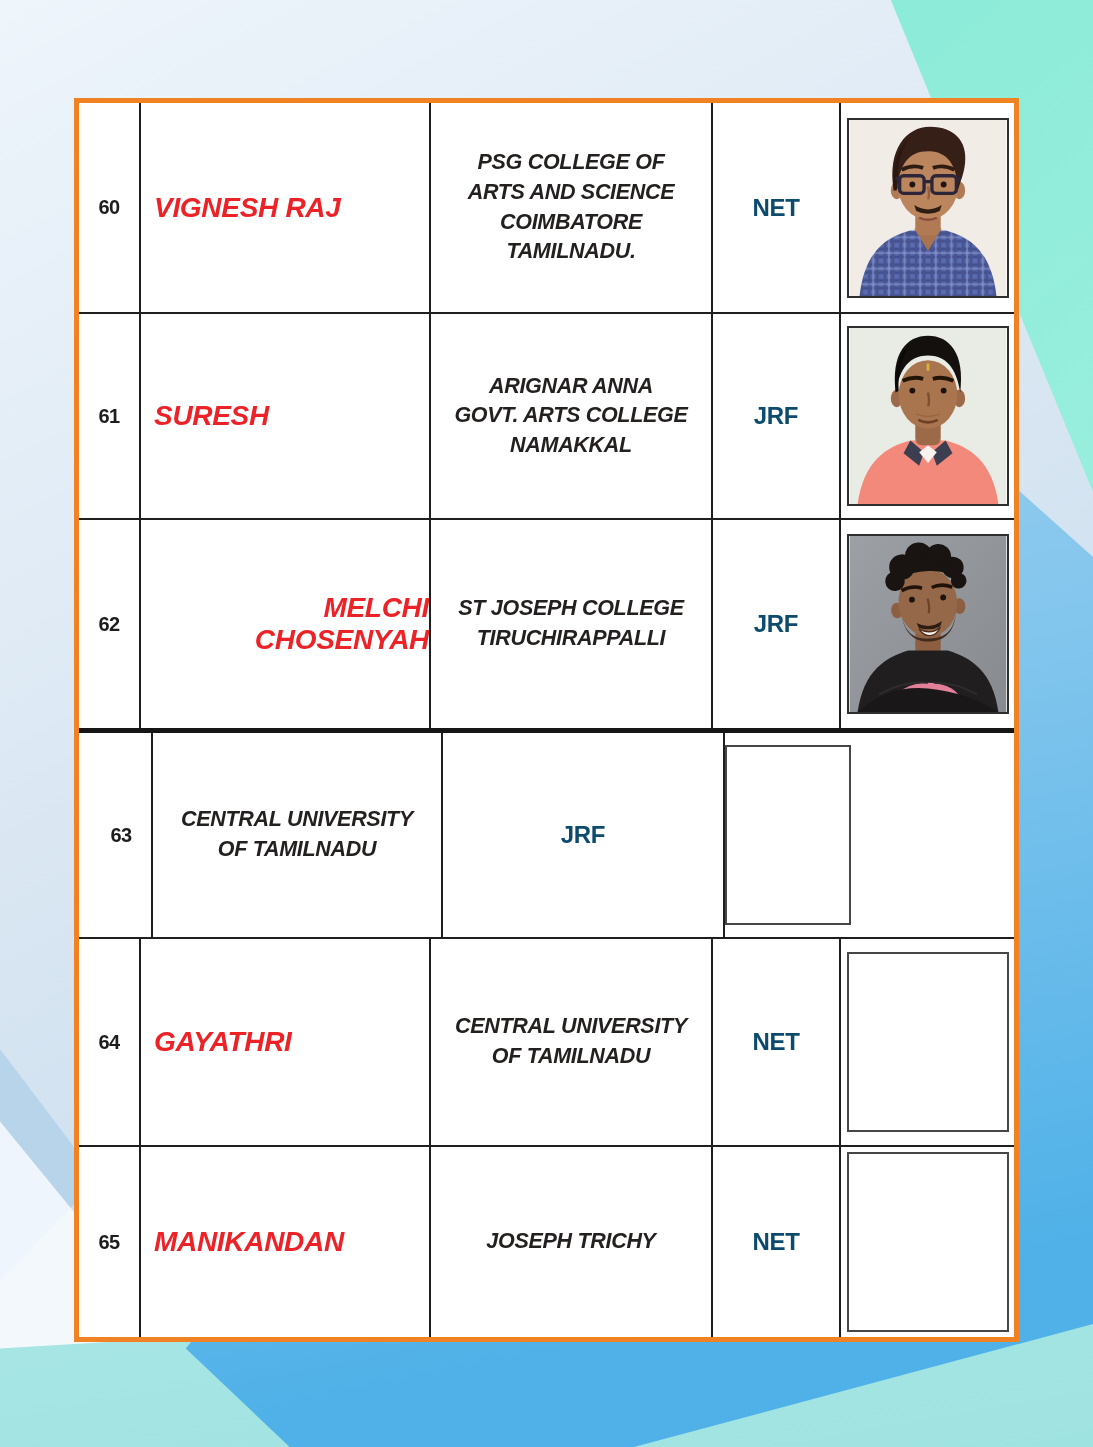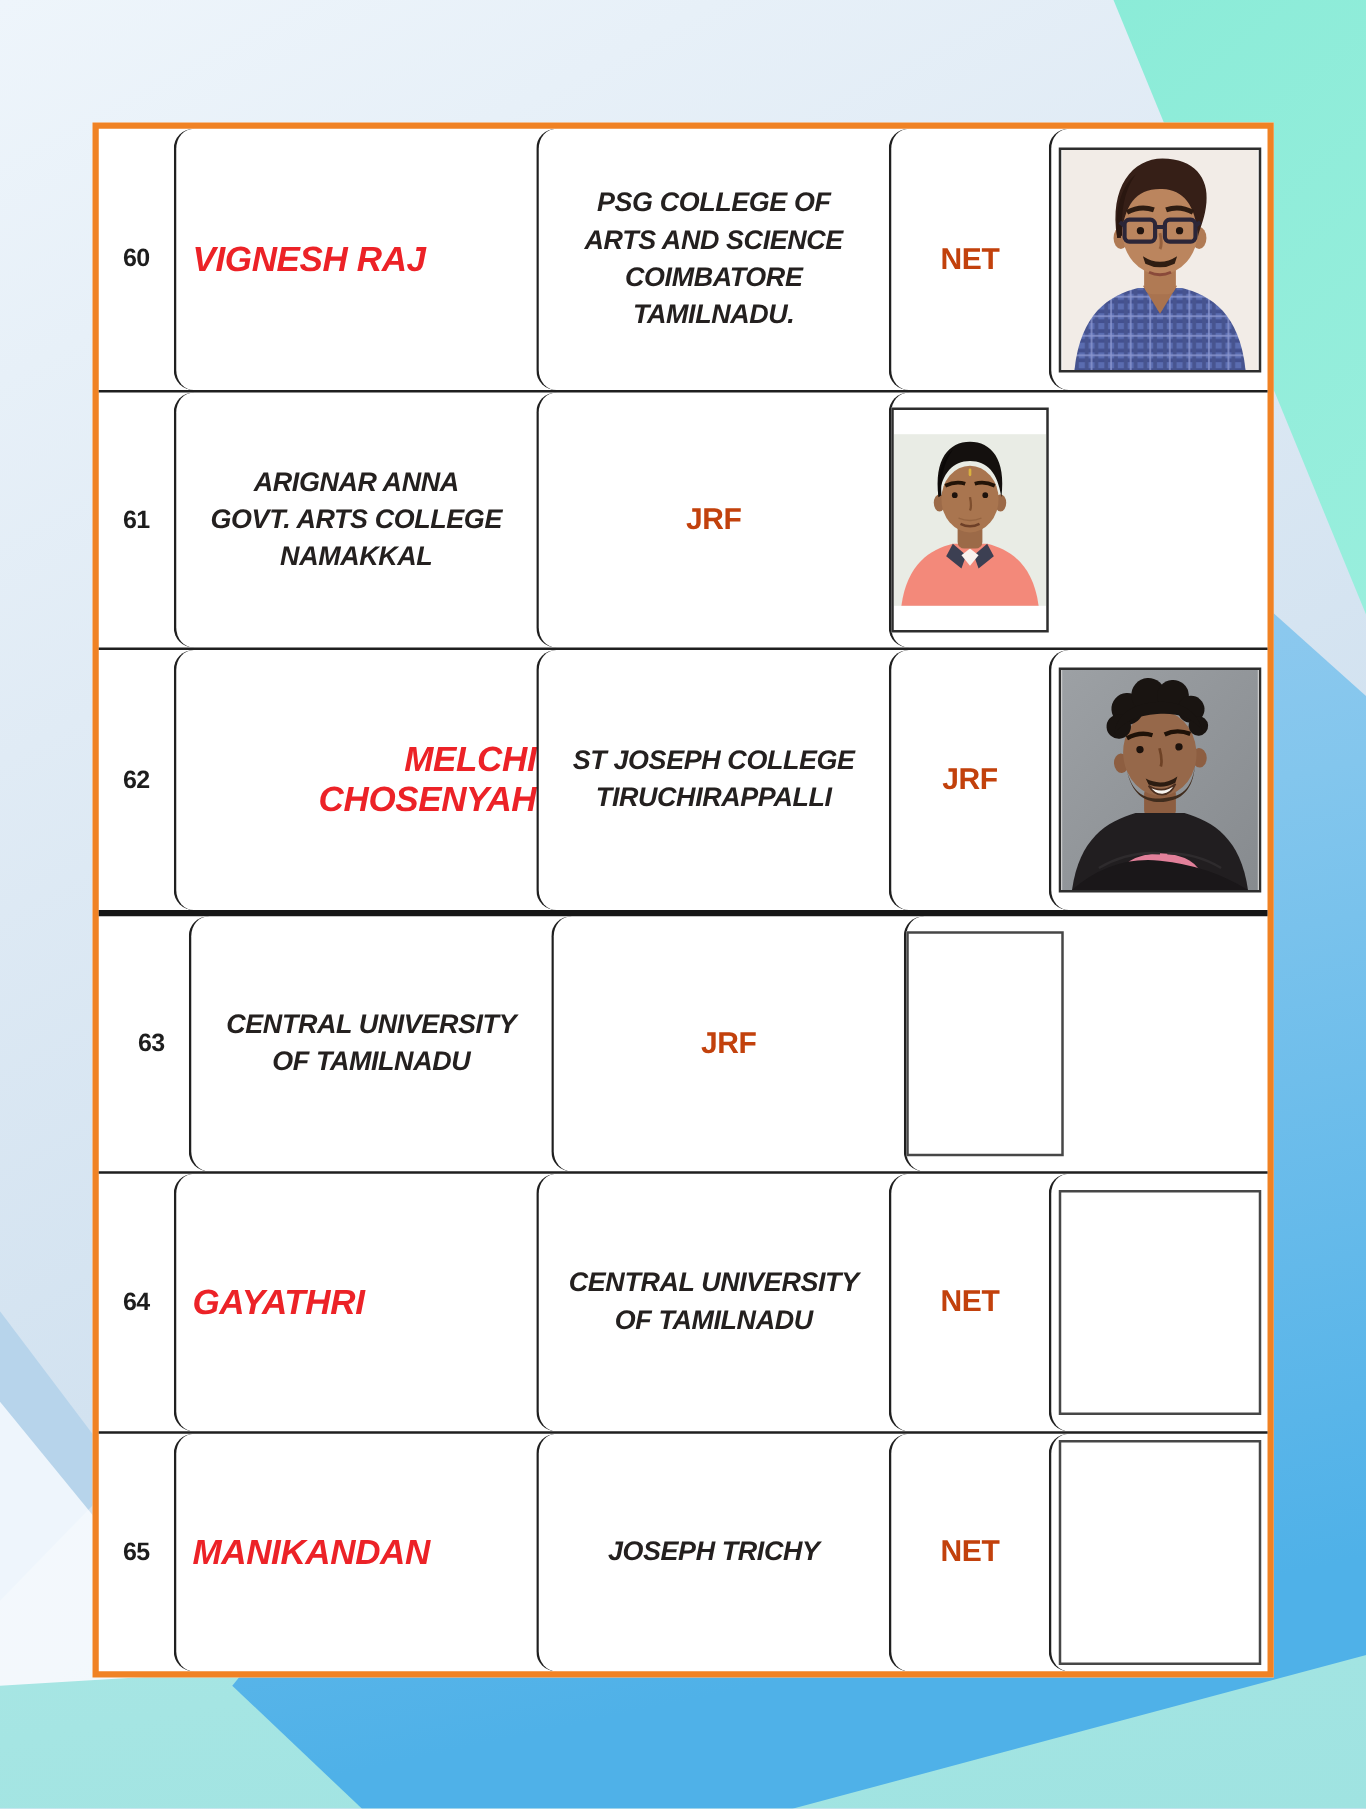--- a/index.html
+++ b/index.html
@@ -39,35 +39,35 @@
     display:grid;grid-template-rows:209px 206px 210px 209px 208px auto;
   }
   .t-row{
     display:grid;grid-template-columns:60px 290px 282px 128px auto;
     border-top:2px solid #1f1f1f;box-sizing:border-box;min-height:0;
   }
   .t-row:first-child{border-top:none;}
   .t-row.thick{border-top:5px solid #161616;padding-left:12px;}
   .cell{
     border-left:2px solid #1f1f1f;box-sizing:border-box;min-width:0;
-    display:flex;align-items:center;justify-content:center;border-radius:16px;
+    display:flex;align-items:center;justify-content:center;
   }
   .cell:first-child{border-left:none;}
   .cell-no{font-size:20px;font-weight:700;color:#1d1d1d;letter-spacing:-0.5px;}
   .cell-name{justify-content:flex-start;padding-left:13px;}
   .cell-name .txt{
     font-size:28px;font-weight:700;font-style:italic;
     color:var(--red,#ec2227);letter-spacing:-0.3px;text-align:right;
   }
   .cell-college .txt{
     font-size:21.5px;font-weight:700;font-style:italic;color:#24201f;
     text-align:center;line-height:1.38;white-space:pre-line;
     letter-spacing:-0.3px;padding:0 6px;
   }
-  .cell-qual{font-size:24px;font-weight:700;color:#c2410c;letter-spacing:-0.3px;text-align:center;}
+  .cell-qual{font-size:24px;font-weight:700;color:#0c4a6e;letter-spacing:-0.3px;text-align:center;}
   .photo-frame{
     width:162px;height:180px;background:#fff;box-sizing:border-box;
     display:flex;align-items:stretch;justify-content:stretch;overflow:hidden;
   }
   .photo-frame.has-photo{border:2px solid #2e2e2e;}
   .photo-frame.empty{border:2px solid #474747;}
   .photo-frame svg{width:100%;height:100%;display:block;}
 </style>
 </head>
 <body style="--orange: #f08224; --red: #ec2227;">
@@ -124,20 +124,23 @@
     <circle cx="96" cy="66" r="3" fill="#221510"></circle>
     <path d="M80 68 q2 9 0 13" stroke="#96603d" stroke-width="2.4" fill="none"></path>
     <path d="M66 87 q14 9 28 0 l-2 6 q-12 6 -24 0 Z" fill="#2f1d12"></path>
     <path d="M71 100 q9 4 18 0" stroke="#8a4a3a" stroke-width="2.4" fill="none"></path>
   </svg>
         </div>
     </div>
   </div>
     <div class="t-row">
     <div class="cell cell-no">61</div>
+    <div class="cell cell-name">
+      <span class="txt">SURESH</span>
+    </div>
     <div class="cell cell-college">
       <span class="txt">ARIGNAR ANNA
 GOVT. ARTS COLLEGE
 NAMAKKAL</span>
     </div>
     <div class="cell cell-qual">JRF</div>
     <div class="cell cell-photo">
       <div class="photo-frame has-photo">
           <svg viewBox="0 0 160 180" xmlns="http://www.w3.org/2000/svg">
     <rect width="160" height="180" fill="#e9ece5"></rect>

